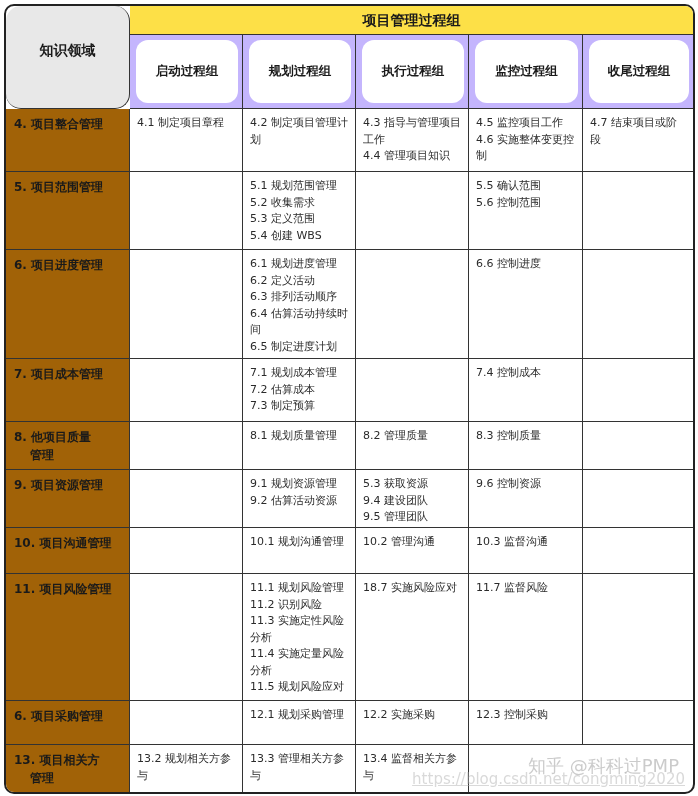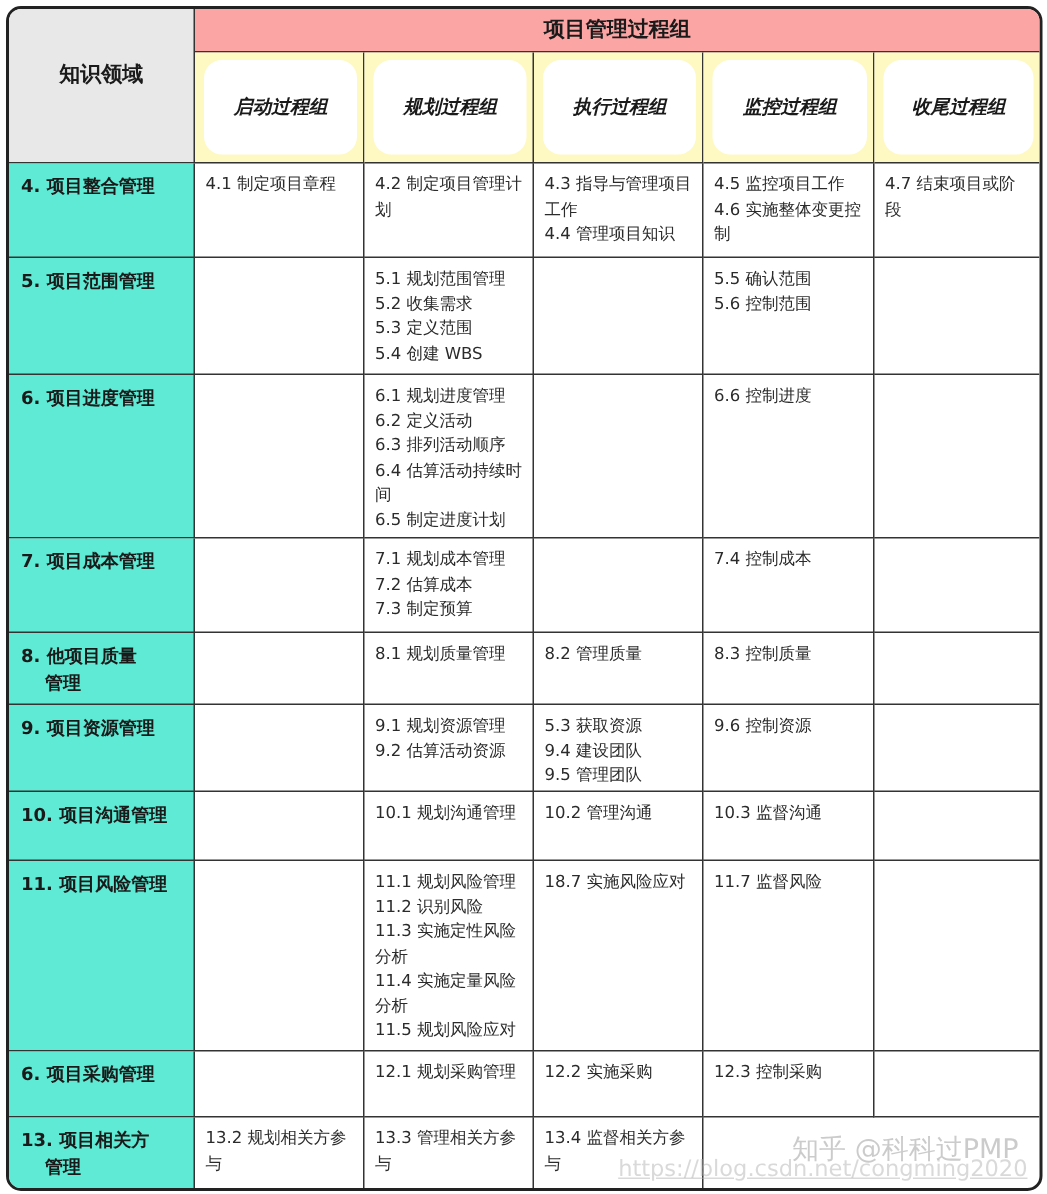--- a/index.html
+++ b/index.html
@@ -16,37 +16,37 @@
     grid-template-columns: 124px 113px 113px 113px 114px 110px;
     grid-template-rows: 29px 74px 63px 78px 109px 63px 48px 58px 46px 127px 44px 48px;
   }
   .cell { border-right: 1.5px solid #333; border-bottom: 1.5px solid #333; position: relative; font-size: 11px; line-height: 16.5px; padding: 6px 7px; color: #2b2b2b; }
   .cell.last-col { border-right: none; }
   .cell.last-row { border-bottom: none; }
 
   .corner {
     grid-column: 1; grid-row: 1 / span 2;
     background: #e8e8e8; display: flex; align-items: center; justify-content: center;
-    font-weight: bold; font-size: 14px; color: #1a1a1a; padding: 0 0 14px 0;
+    font-weight: bold; font-size: 14px; color: #1a1a1a; padding: 0 0 14px 0; border-radius: 15px;
   }
   .group-title {
     grid-column: 2 / span 5; grid-row: 1;
-    background: #fca5a5; display: flex; align-items: center; justify-content: center;
+    background: #fde047; display: flex; align-items: center; justify-content: center;
     font-weight: bold; font-size: 14px; color: #1a1a1a; padding: 0;
   }
   .phase-head {
-    background: #fef9c3; padding: 5px 4px 5px 6px; display: flex; font-style: italic;
+    background: #c4b5fd; padding: 5px 4px 5px 6px; display: flex;
   }
   .phase-card {
     flex: 1; background: #ffffff; border-radius: 12px;
     display: flex; align-items: center; justify-content: center;
     font-weight: bold; font-size: 12.5px; color: #1a1a1a;
   }
   .area {
-    background: #5eead4; font-weight: bold; font-size: 12px; color: #1a1a1a;
+    background: #a16207; font-weight: bold; font-size: 12px; color: #1a1a1a;
     padding: 6px 8px; line-height: 18px;
   }
   .area .indent { display: block; padding-left: 16px; }
   .line { display: block; white-space: normal; }
 
   .watermark {
     position: absolute; right: 14px; bottom: 14px; font-size: 18px; color: rgba(160,160,160,0.55);
     pointer-events: none; white-space: nowrap;
   }
   .watermark-url {

